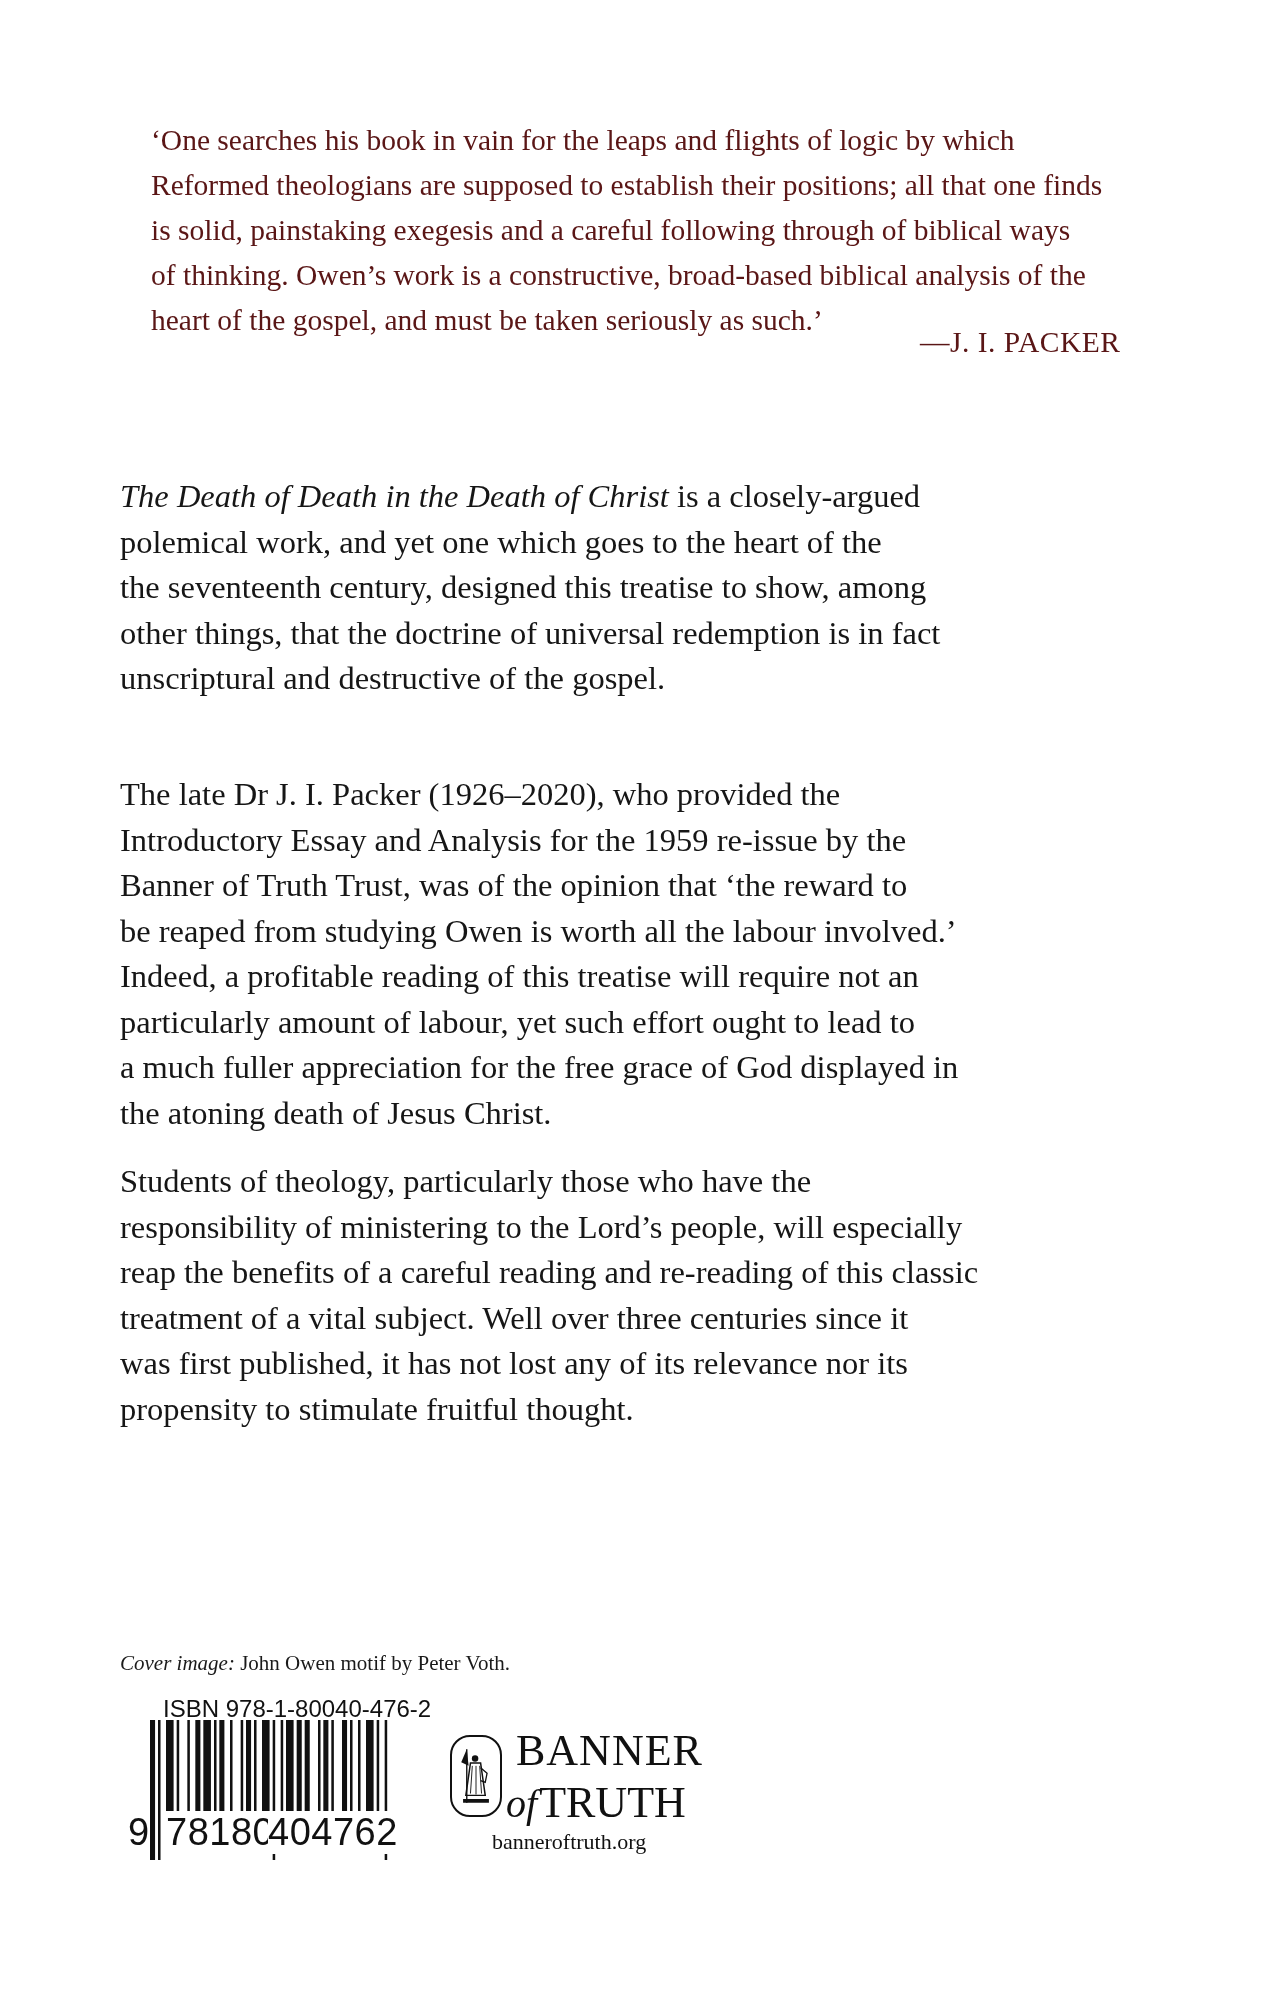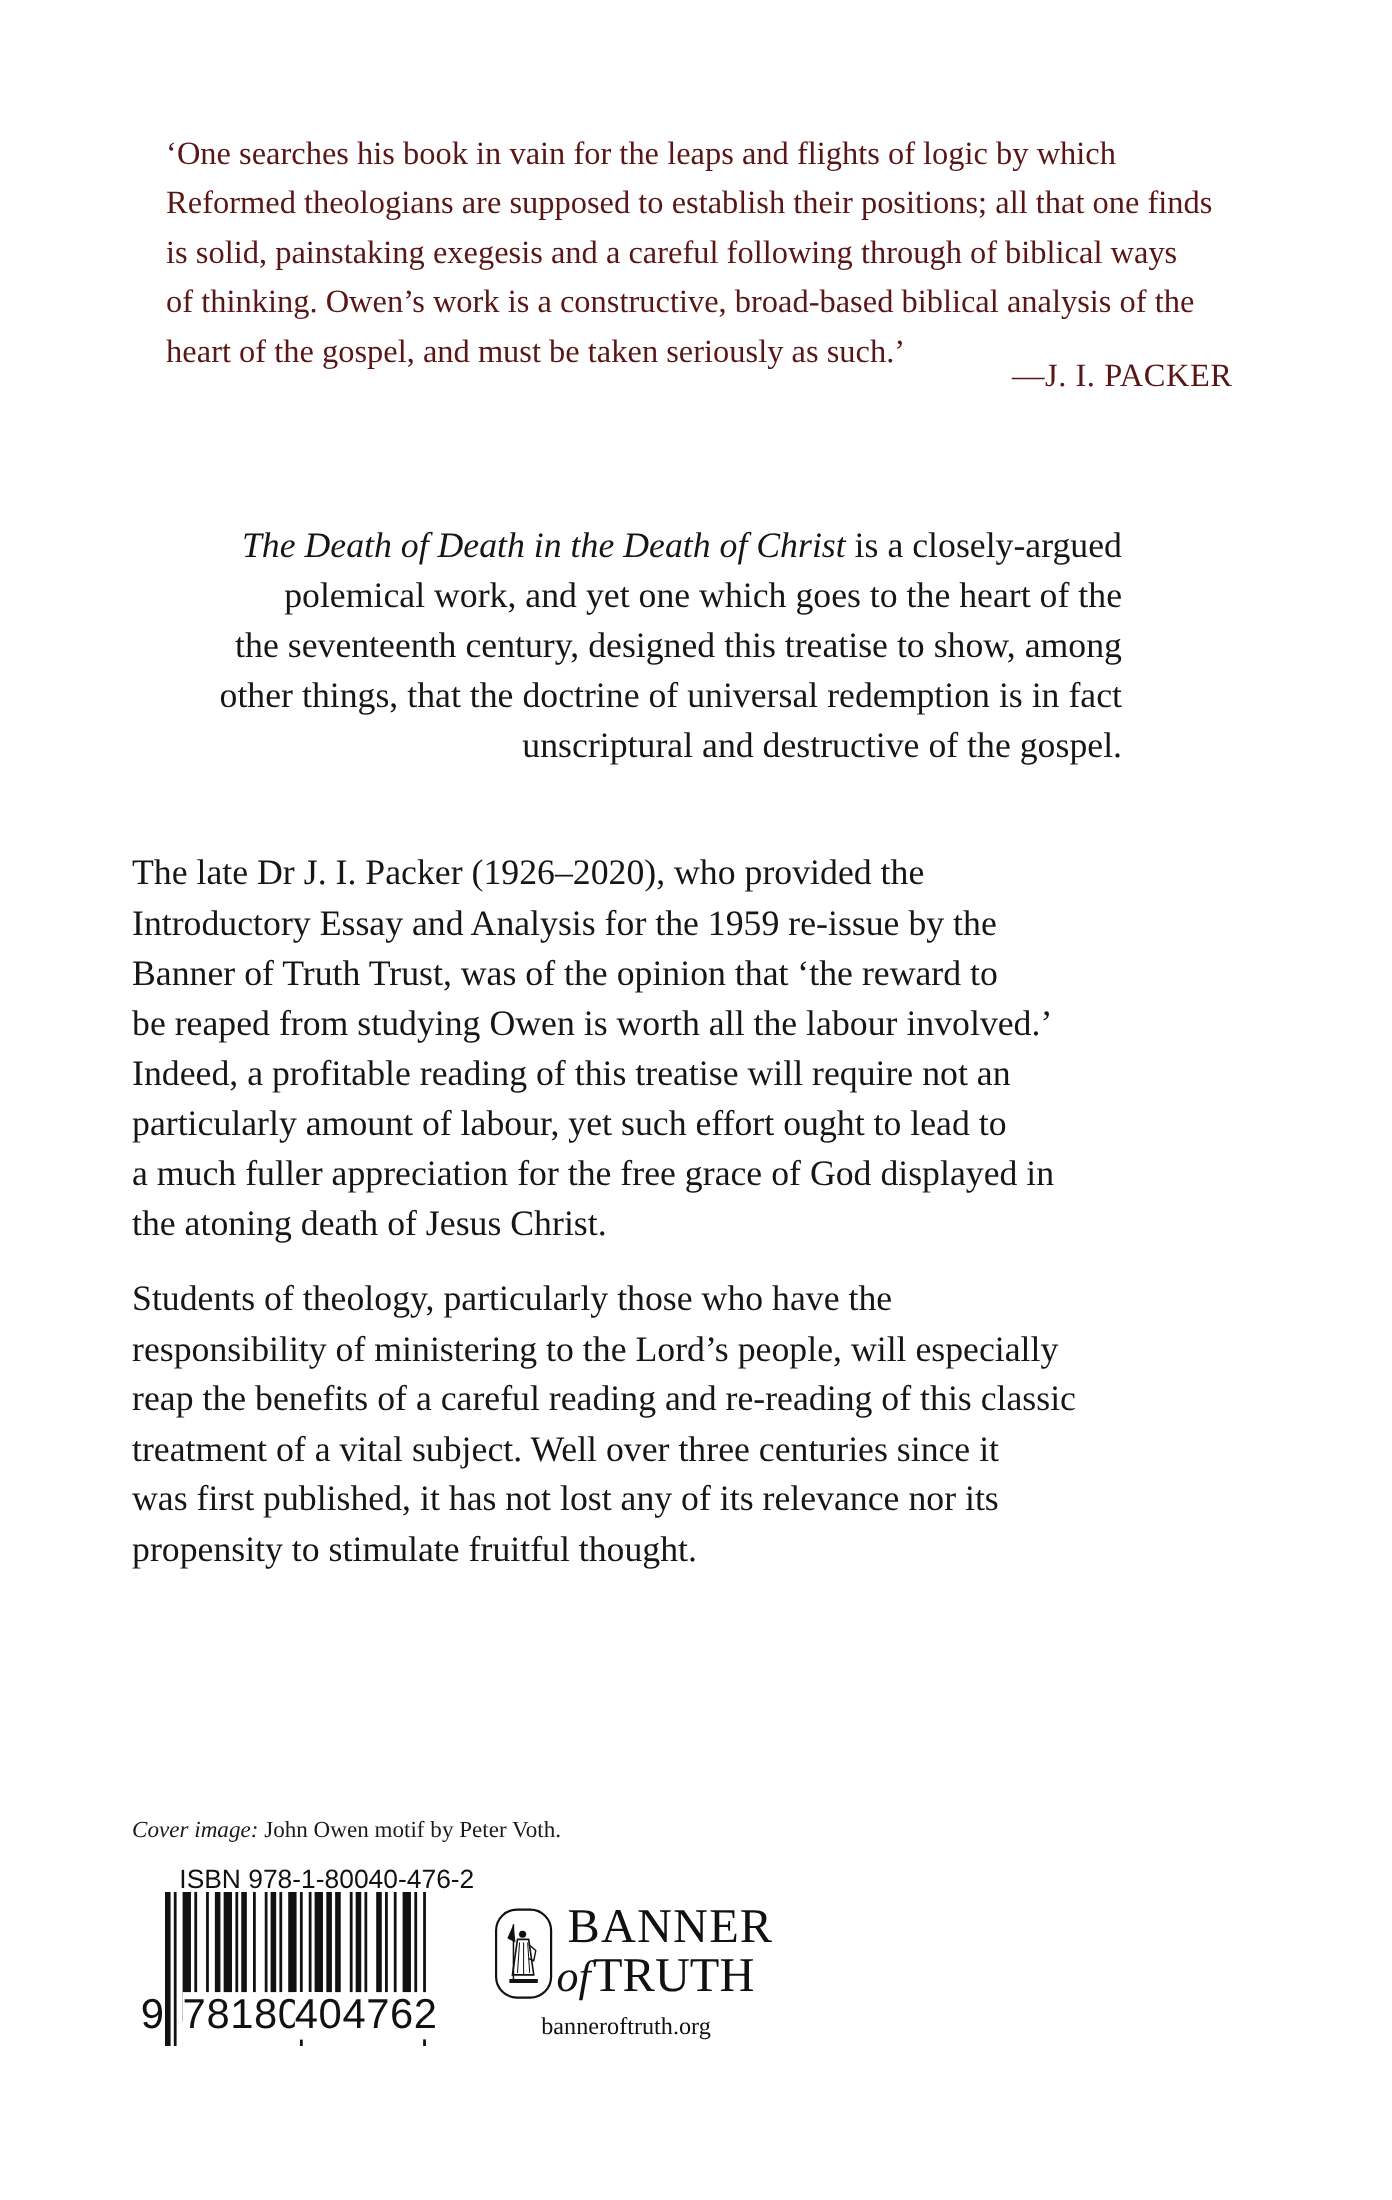--- a/index.html
+++ b/index.html
@@ -6,21 +6,21 @@
   body { width: 1265px; height: 2000px; position: relative; overflow: hidden;
          font-family: "Liberation Serif", "DejaVu Serif", serif; color: #1a1a1a; }
   .quote { position: absolute; left: 120px; top: 118px; width: 1020px;
            color: #5a1616; font-size: 29.5px; line-height: 45px; }
   .quote .line { display: block; white-space: nowrap; margin-left: 31px; }
   .attribution { position: absolute; left: 920px; top: 326px; color: #5a1616;
                  font-size: 29.5px; letter-spacing: 0.5px; white-space: nowrap; }
   .body-text { position: absolute; left: 120px; width: 900px;
                font-size: 32.5px; line-height: 45.5px; color: #161616; }
   .body-text .line { display: block; white-space: nowrap; }
-  .p1 { top: 474px; text-align: right; }
+  .p1 { top: 474px; }
   .p2 { top: 772px; }
   .p3 { top: 1159px; }
   .it { font-style: italic; }
   .credit { position: absolute; left: 120px; top: 1651px; font-size: 21px; color: #1a1a1a; white-space: nowrap; }
   .barcode-wrap { position: absolute; left: 128px; top: 1695px; width: 270px; height: 170px; }
   .isbn-text { position: absolute; left: 35px; top: 0px; font-family: "Liberation Sans", sans-serif;
                font-size: 24px; color: #111; white-space: nowrap; }
   .bars { position: absolute; left: 22px; top: 25px; width: 240px; height: 140px; }
   .bars-svg { width: 100%; height: 100%; display: block; }
   .ean-digits { position: absolute; left: 0px; top: 116px; font-family: "Liberation Sans", sans-serif;
@@ -28,21 +28,21 @@
   .ean-digits span { background: #fff; }
   .d-first { position: absolute; left: 0; top: 0; }
   .d-left { position: absolute; left: 38px; top: 0; letter-spacing: 0.5px; }
   .d-right { position: absolute; left: 140px; top: 0; letter-spacing: 0.5px; }
   .logo { position: absolute; left: 450px; top: 1735px; width: 280px; height: 130px; }
   .logo-badge { position: absolute; left: 0; top: 0; width: 52px; height: 82px;
                 border: 2.5px solid #111; border-radius: 20px; box-sizing: border-box; overflow: hidden; }
   .logo-badge svg { width: 100%; height: 100%; display: block; }
   .logo-banner { position: absolute; left: 66px; top: -6px; font-size: 44px; line-height: 44px;
                  letter-spacing: 1px; color: #111; white-space: nowrap; }
-  .logo-truth { position: absolute; left: 56px; top: 38px; font-size: 44px; line-height: 46px;
+  .logo-truth { position: absolute; left: 56px; top: 38px; font-size: 44px; line-height: 60px;
                 color: #111; white-space: nowrap; }
   .logo-truth .of { font-style: italic; font-size: 40px; margin-right: 2px; }
   .logo-url { position: absolute; left: 42px; top: 94px; font-size: 22px; color: #111; white-space: nowrap; }
 </style>
 </head>
 <body>
 
 <div>
 
   <div class="quote">

